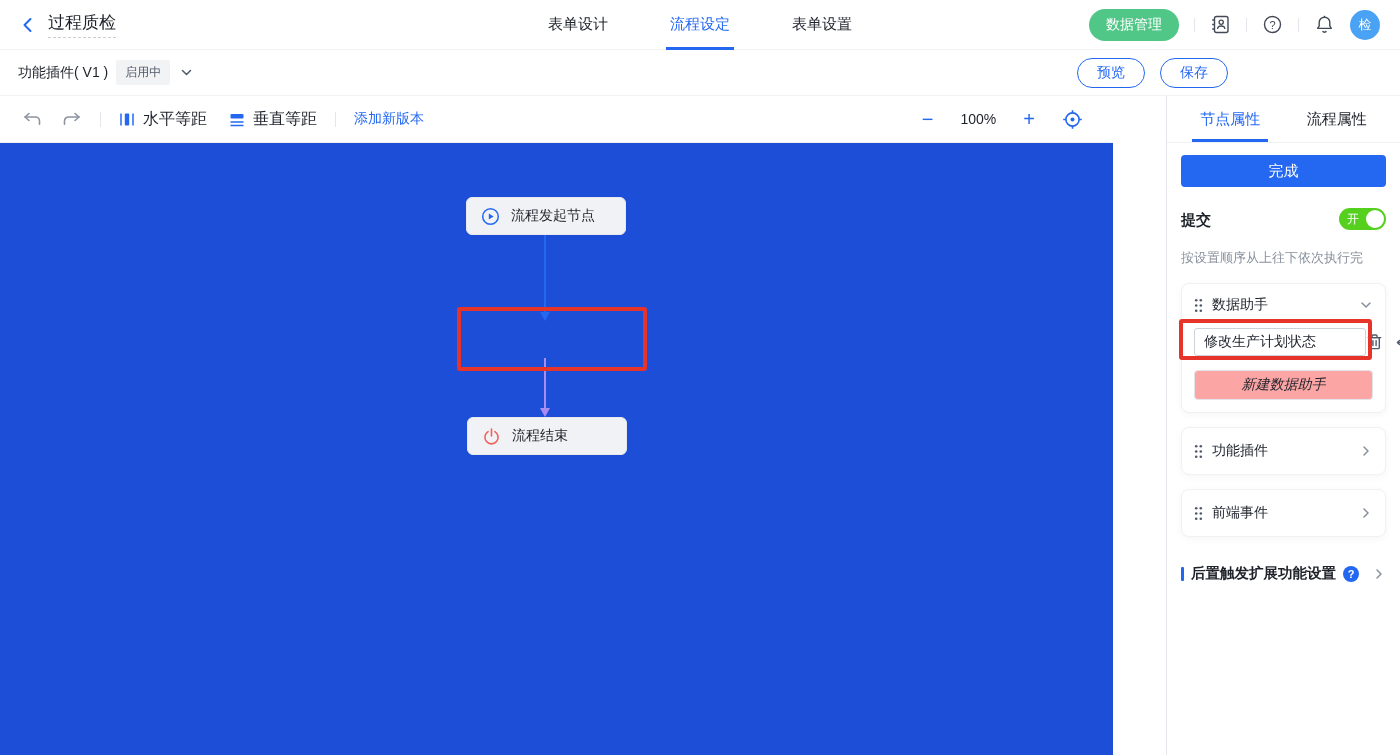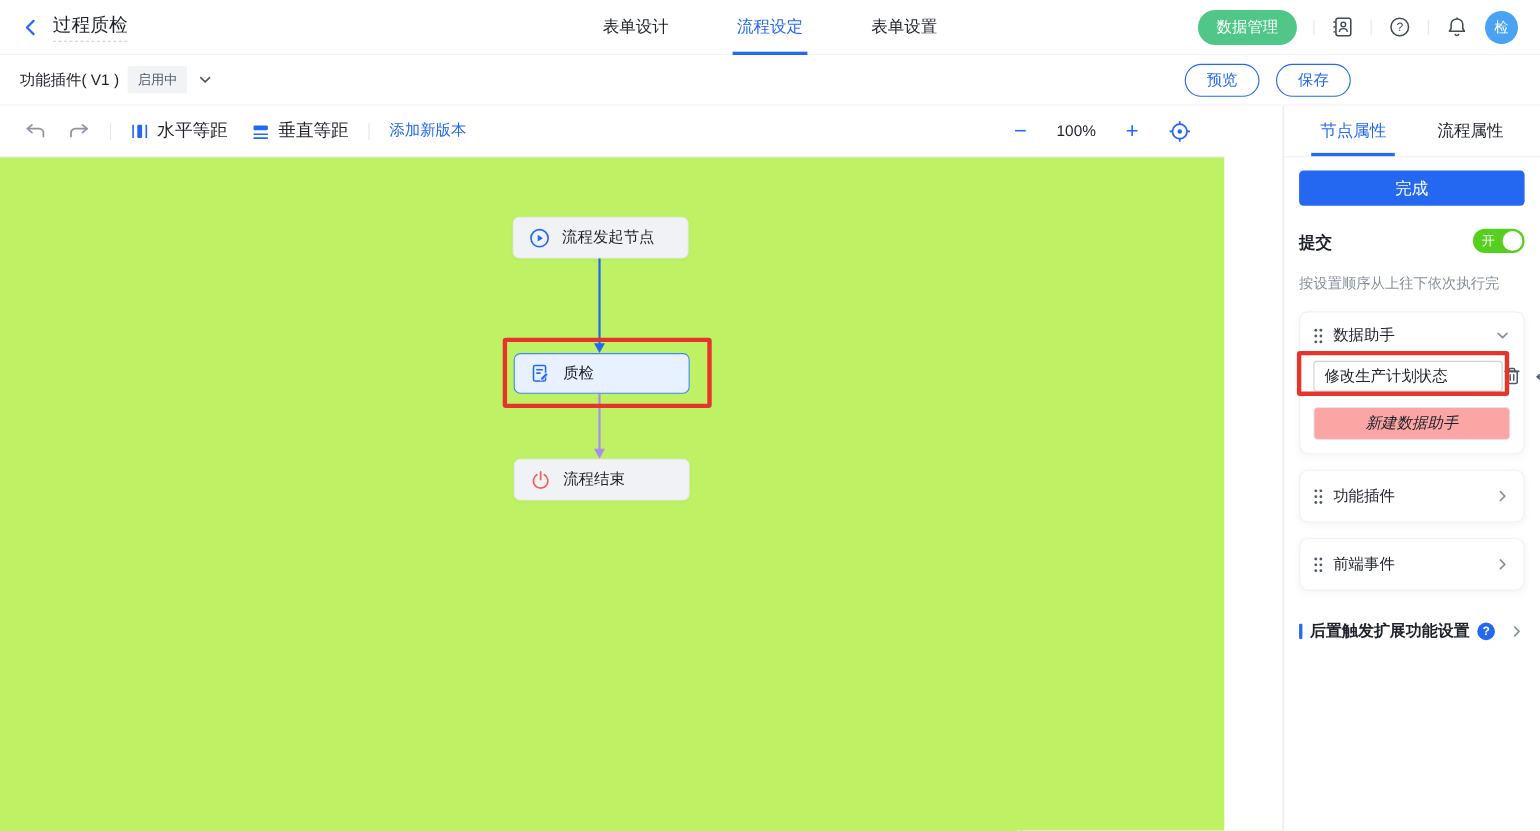--- a/index.html
+++ b/index.html
@@ -40,21 +40,21 @@
   .toolbar { height:47px; background:#fff; border-bottom:1px solid #eef0f3; display:flex; align-items:center; padding:0 22px; }
   .tb-icon { cursor:pointer; display:flex; align-items:center; }
   .tb-sep { width:1px; height:15px; background:#e5e6eb; margin:0 18px; }
   .tb-item { display:flex; align-items:center; gap:8px; font-size:16px; color:#1d2129; cursor:pointer; }
   .tb-item + .tb-item { margin-left:22px; }
   .tb-link { color:#2468f2; font-size:14px; cursor:pointer; }
   .tb-zoom { margin-left:auto; display:flex; align-items:center; gap:27px; padding-right:8px; }
   .zoom-sign { color:#2468f2; font-size:20px; line-height:1; cursor:pointer; }
   .zoom-level { font-size:14px; color:#1d2129; }
 
-  .canvas { position:absolute; top:47px; left:0; right:0; bottom:0; background:#bef264; overflow:hidden; }
+  .canvas { position:absolute; top:47px; left:0; right:0; bottom:0; background:#1d4ed8; overflow:hidden; }
   .flow-node { position:absolute; width:160px; height:38px; border-radius:6px; display:flex; align-items:center;
     gap:11px; padding-left:14px; font-size:14px; color:#1d2129; cursor:pointer; }
   .node-default { background:#f1f2f5; border:1px solid #e7e9ee; box-shadow:0 1px 3px rgba(31,35,41,.04); }
   .node-selected { background:#e8f1ff; border:1px solid #4086ff; }
   .edge { position:absolute; width:2px; }
   .arrow { position:absolute; width:0; height:0; border-left:5px solid transparent; border-right:5px solid transparent; }
   .red-annotation { position:absolute; border:4px solid #e6342a; border-radius:3px; pointer-events:none; z-index:3; }
 
   
   .panel { position:absolute; top:96px; right:0; width:234px; bottom:0; background:#fff; border-left:1px solid #e5e6eb; }
@@ -217,30 +217,20 @@
         </svg>
       </span>
       <span>流程发起节点</span>
     </div>
 
     <div class="edge" style="left:544px; top:92px; height:78px; background:#2468f2;"></div>
     <div class="arrow" style="left:540px; top:169px; border-top:9px solid #2468f2;"></div>
 
     <div class="red-annotation" style="left:457px; top:164px; width:190px; height:64px;"></div>
 
-    <div class="flow-node node-selected" style="left:467px; top:178px; height:37px;">
-      <span>
-        <svg width="19" height="19" viewBox="0 0 19 19">
-          <rect x="3" y="2.2" width="11" height="14.2" rx="1.5" stroke="#2468f2" stroke-width="1.4" fill="none"></rect>
-          <path d="M6 6.2 h5 M6 9.2 h3" stroke="#2468f2" stroke-width="1.4" stroke-linecap="round"></path>
-          <path d="M9.6 13.6 L14.4 8.8 L16.2 10.6 L11.4 15.4 L9.2 15.8 Z" fill="#2468f2" stroke="#e8f1ff" stroke-width="0.8"></path>
-        </svg>
-      </span>
-      <span>质检</span>
-    </div>
 
     <div class="edge" style="left:544px; top:215px; height:51px; background:#a98cf0;"></div>
     <div class="arrow" style="left:540px; top:265px; border-top:9px solid #a98cf0;"></div>
 
     <div class="flow-node node-default" style="left:467px; top:274px;">
       <span>
         <svg width="19" height="19" viewBox="0 0 19 19">
           <path d="M6.1 4.6 a6.6 6.6 0 1 0 6.8 0" stroke="#f0615c" stroke-width="1.6" fill="none" stroke-linecap="round"></path>
           <line x1="9.5" y1="2" x2="9.5" y2="9" stroke="#f0615c" stroke-width="1.6" stroke-linecap="round"></line>
         </svg>

